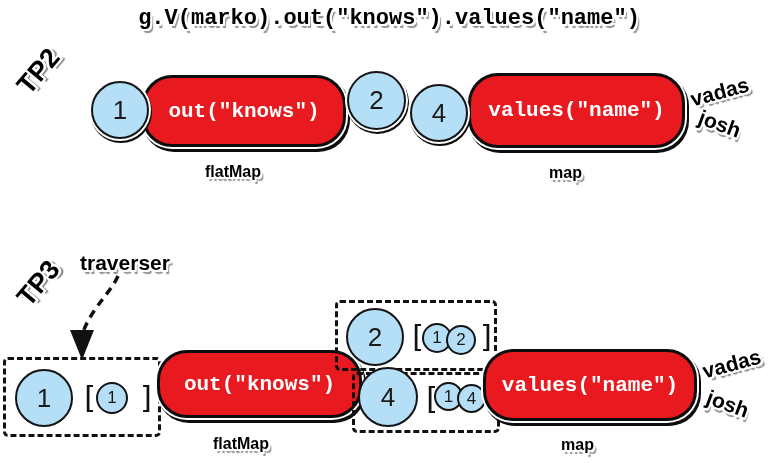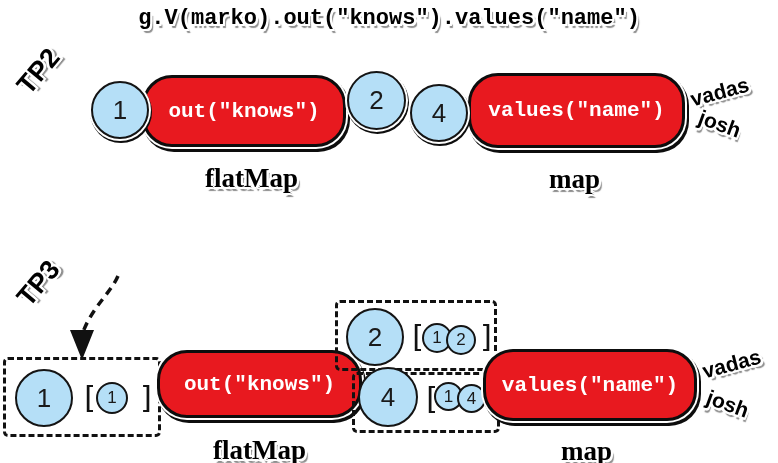--- a/index.html
+++ b/index.html
@@ -15,21 +15,21 @@
       -2px -2px 0 #fff, 2px -2px 0 #fff, -2px 2px 0 #fff, 2px 2px 0 #fff,
       -2px 0 0 #fff, 2px 0 0 #fff, 0 -2px 0 #fff, 0 2px 0 #fff,
       3px 4px 1px rgba(0,0,0,0.45);
     white-space:nowrap;
   }
   .title{
     width:778px;text-align:center;top:6px;left:0;
     font-family:"Liberation Mono",monospace;font-size:22px;letter-spacing:0;
   }
   .rot-label{font-size:27px;transform:rotate(-50deg);transform-origin:center;}
-  .step-type{font-size:27px;font-family:Liberation Serif, serif;}
+  .step-type{font-size:16px;}
   .out-name{font-size:21px;}
   
   .red-step{
     position:absolute;background:#e8191f;border:3px solid #0d0d0d;border-radius:30px;
     box-shadow:0 0 0 2px #fff, 2px 3px 0 2px #0d0d0d;
     display:flex;align-items:center;justify-content:center;
     color:#fff;font-family:"Liberation Mono",monospace;font-weight:bold;font-size:21px;
     box-sizing:border-box;z-index:1;white-space:nowrap;
   }
   
@@ -77,20 +77,21 @@
   </div>
 
   <div class="abs halo out-name" style="left:690px;top:80px;transform:rotate(-15deg);">vadas</div>
   <div class="abs halo out-name" style="left:698px;top:112px;transform:rotate(20deg);">josh</div>
 
   <div class="abs halo step-type" style="left:205px;top:163px;">flatMap</div>
   <div class="abs halo step-type" style="left:549px;top:164px;">map</div>
 
   <div class="abs rot-label halo" style="left:14px;top:268px;">TP3</div>
 
+  <div class="abs halo" style="left:80px;top:251px;font-size:21px;">traverser</div>
 
   <svg class="abs" style="left:55px;top:272px;z-index:2;" width="90" height="100" viewBox="0 0 90 100">
     <path d="M63,4 C55,22 38,34 28,60" fill="none" stroke="#111" stroke-width="3.5" stroke-dasharray="8 6"></path>
     <polygon points="15,58 39,58 27,88" fill="#111"></polygon>
   </svg>
 
   <div class="dashed-box z0" style="left:3px;top:357px;width:158px;height:80px;"></div>
   <div class="circle c-big" style="left:15px;top:369px;width:58px;height:58px;">1</div>
   <span class="bracket" style="left:80px;top:383px;">[</span>
   <div class="circle c-small" style="left:96px;top:382px;width:32px;height:32px;">1</div>

